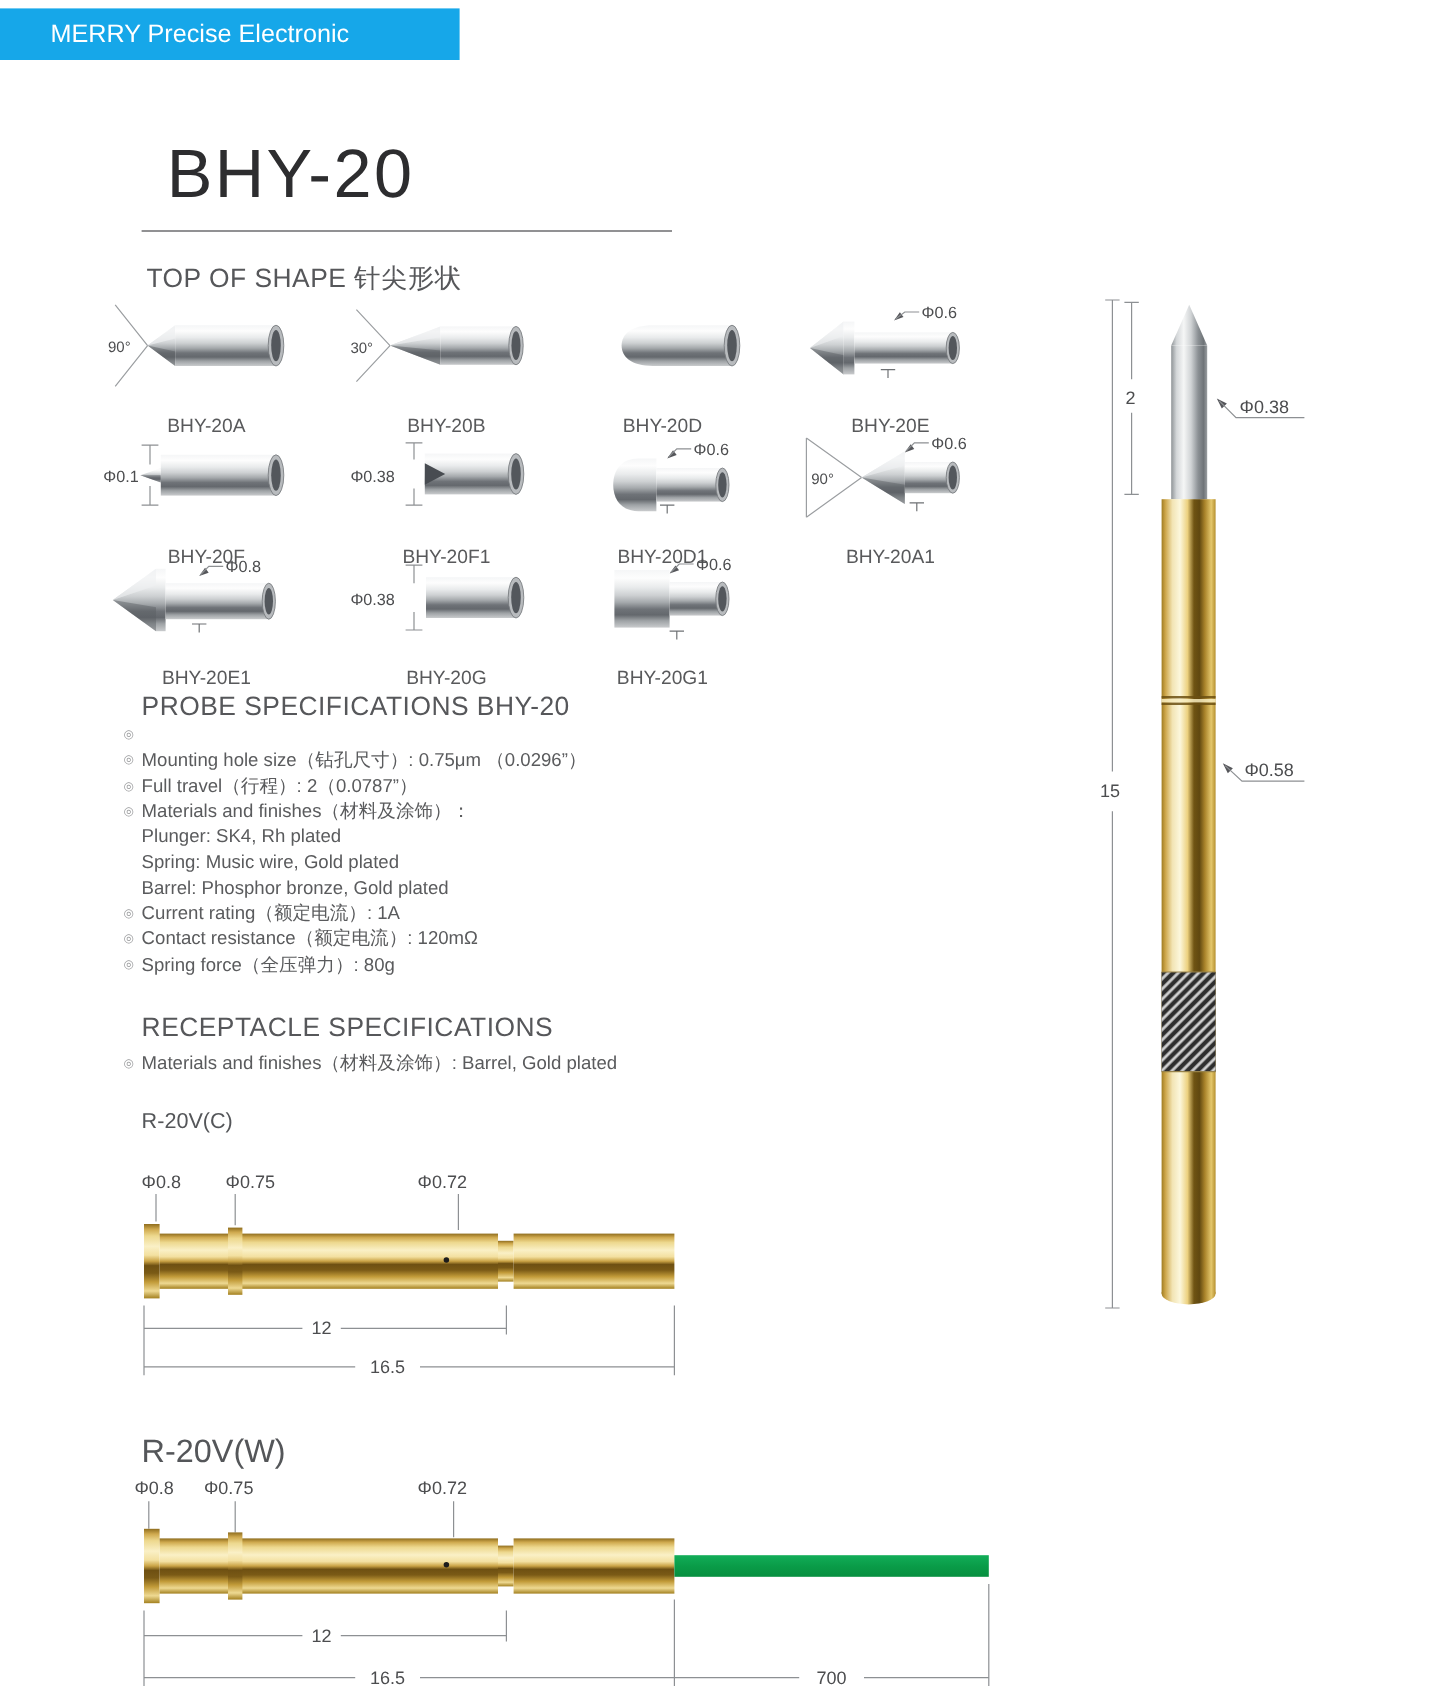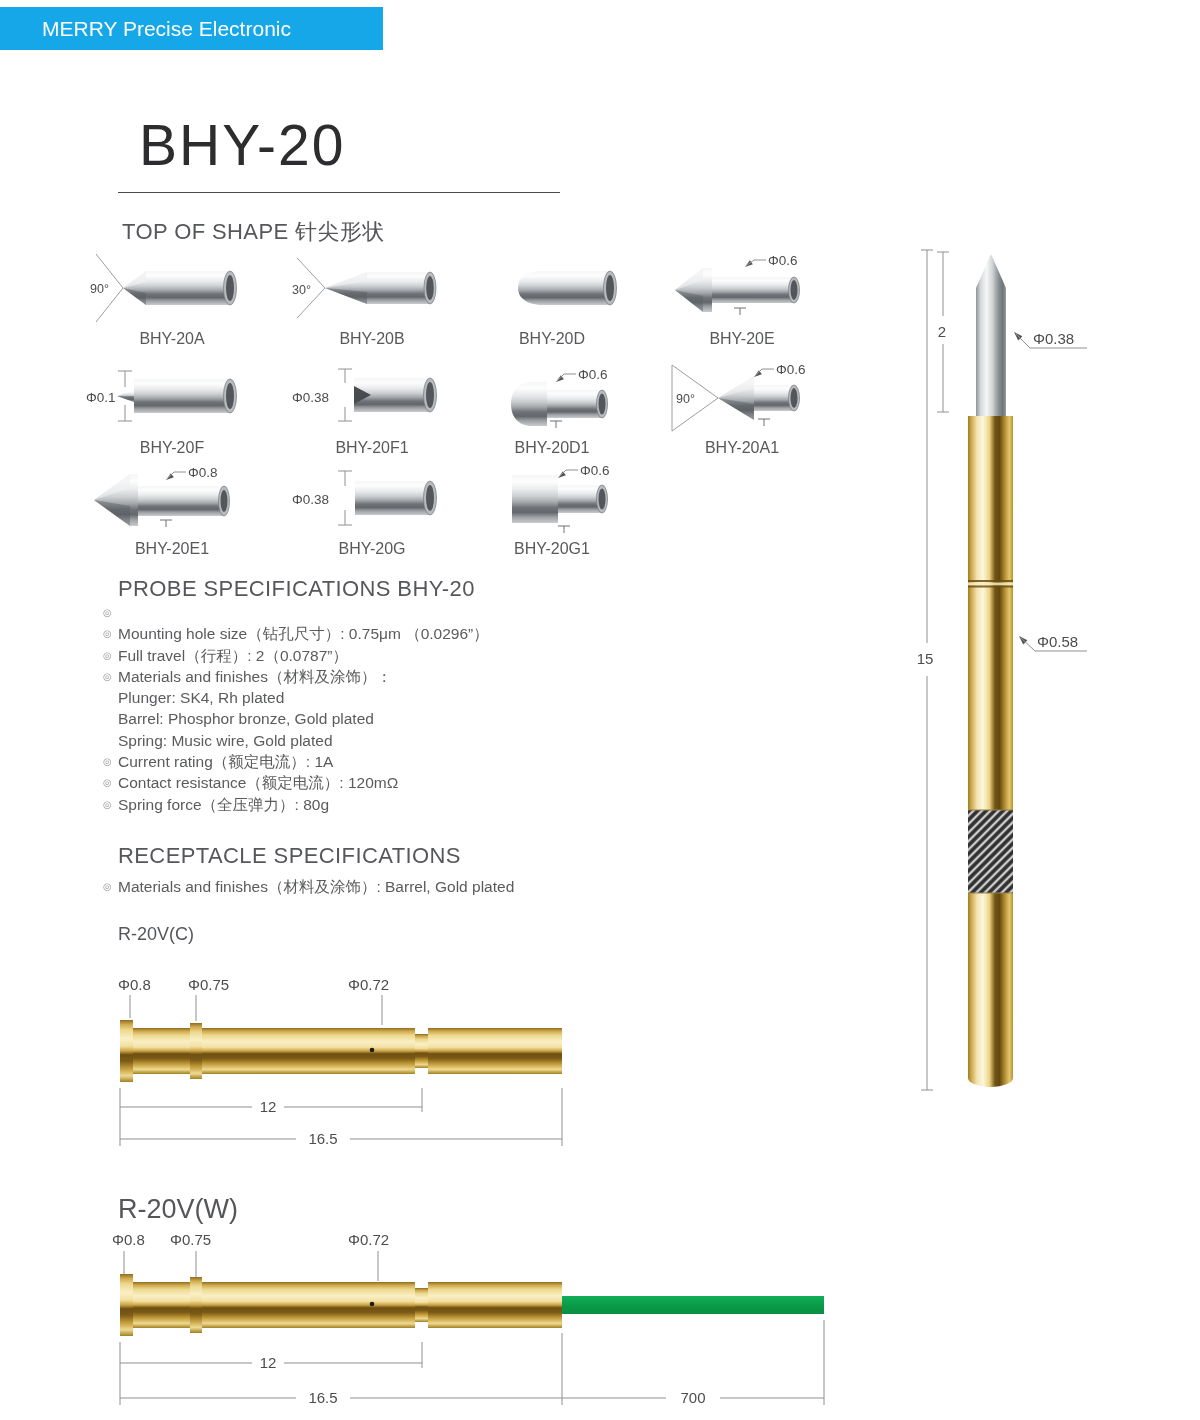--- a/index.html
+++ b/index.html
@@ -5,21 +5,21 @@
   html,body{margin:0;padding:0;background:#ffffff;}
   #page{position:relative;width:1200px;height:1420px;background:#ffffff;overflow:hidden;
         font-family:"Liberation Sans","DejaVu Sans",sans-serif;color:#58595b;}
   .abs{position:absolute;}
   .banner{left:0;top:7px;width:383px;height:43px;background:#16a7e9;color:#ffffff;
           font-size:21px;display:flex;align-items:center;padding-left:42px;box-sizing:border-box;}
   .title{left:115px;top:112px;font-size:57px;font-weight:400;color:#2d2d2f;letter-spacing:2px;margin-left:24px;}
   .title-rule{left:118px;top:192px;width:442px;height:1px;background:#4a4a4c;}
   .sec-head{font-size:22px;color:#56575a;letter-spacing:.4px;}
   .tip{position:absolute;width:200px;}
-  .tip-label{width:200px;text-align:center;font-size:16px;color:#58595b;margin-top:2px;}
+  .tip-label{width:200px;text-align:center;font-size:16px;color:#58595b;margin-top:18px;}
   svg text{font-family:"Liberation Sans","DejaVu Sans",sans-serif;}
   .dimtxt{font-size:13.5px;fill:#4c4d4f;}
   .angtxt{font-size:12.5px;fill:#4c4d4f;}
   .bigdim{font-size:15px;fill:#4c4d4f;}
   .dline{stroke:#8d9093;stroke-width:1;fill:none;}
   .oline{stroke:#9b9ea1;stroke-width:1;fill:none;}
   .tmark{stroke:#6e7174;stroke-width:1;fill:none;}
   .speclist{left:103px;top:602px;width:560px;font-size:15.5px;line-height:21.3px;color:#5a5b5d;}
   .specline{display:flex;}
   .spec-bullet{width:15px;font-size:10px;color:#97989a;flex:0 0 15px;}
@@ -296,25 +296,25 @@
     <div class="specline">
         <span class="spec-bullet">◎</span>
         <span>Materials and finishes（材料及涂饰）：</span>
       </div>
     <div class="specline">
         <span class="spacer"></span>
         <span>Plunger: SK4, Rh plated</span>
       </div>
     <div class="specline">
         <span class="spacer"></span>
+        <span>Spring: Music wire, Gold plated</span>
+      </div>
+    <div class="specline">
+        <span class="spacer"></span>
         <span>Barrel: Phosphor bronze, Gold plated</span>
-      </div>
-    <div class="specline">
-        <span class="spacer"></span>
-        <span>Spring: Music wire, Gold plated</span>
       </div>
     <div class="specline">
         <span class="spec-bullet">◎</span>
         <span>Current rating（额定电流）: 1A</span>
       </div>
     <div class="specline">
         <span class="spec-bullet">◎</span>
         <span>Contact resistance（额定电流）: 120mΩ</span>
       </div>
     <div class="specline">

